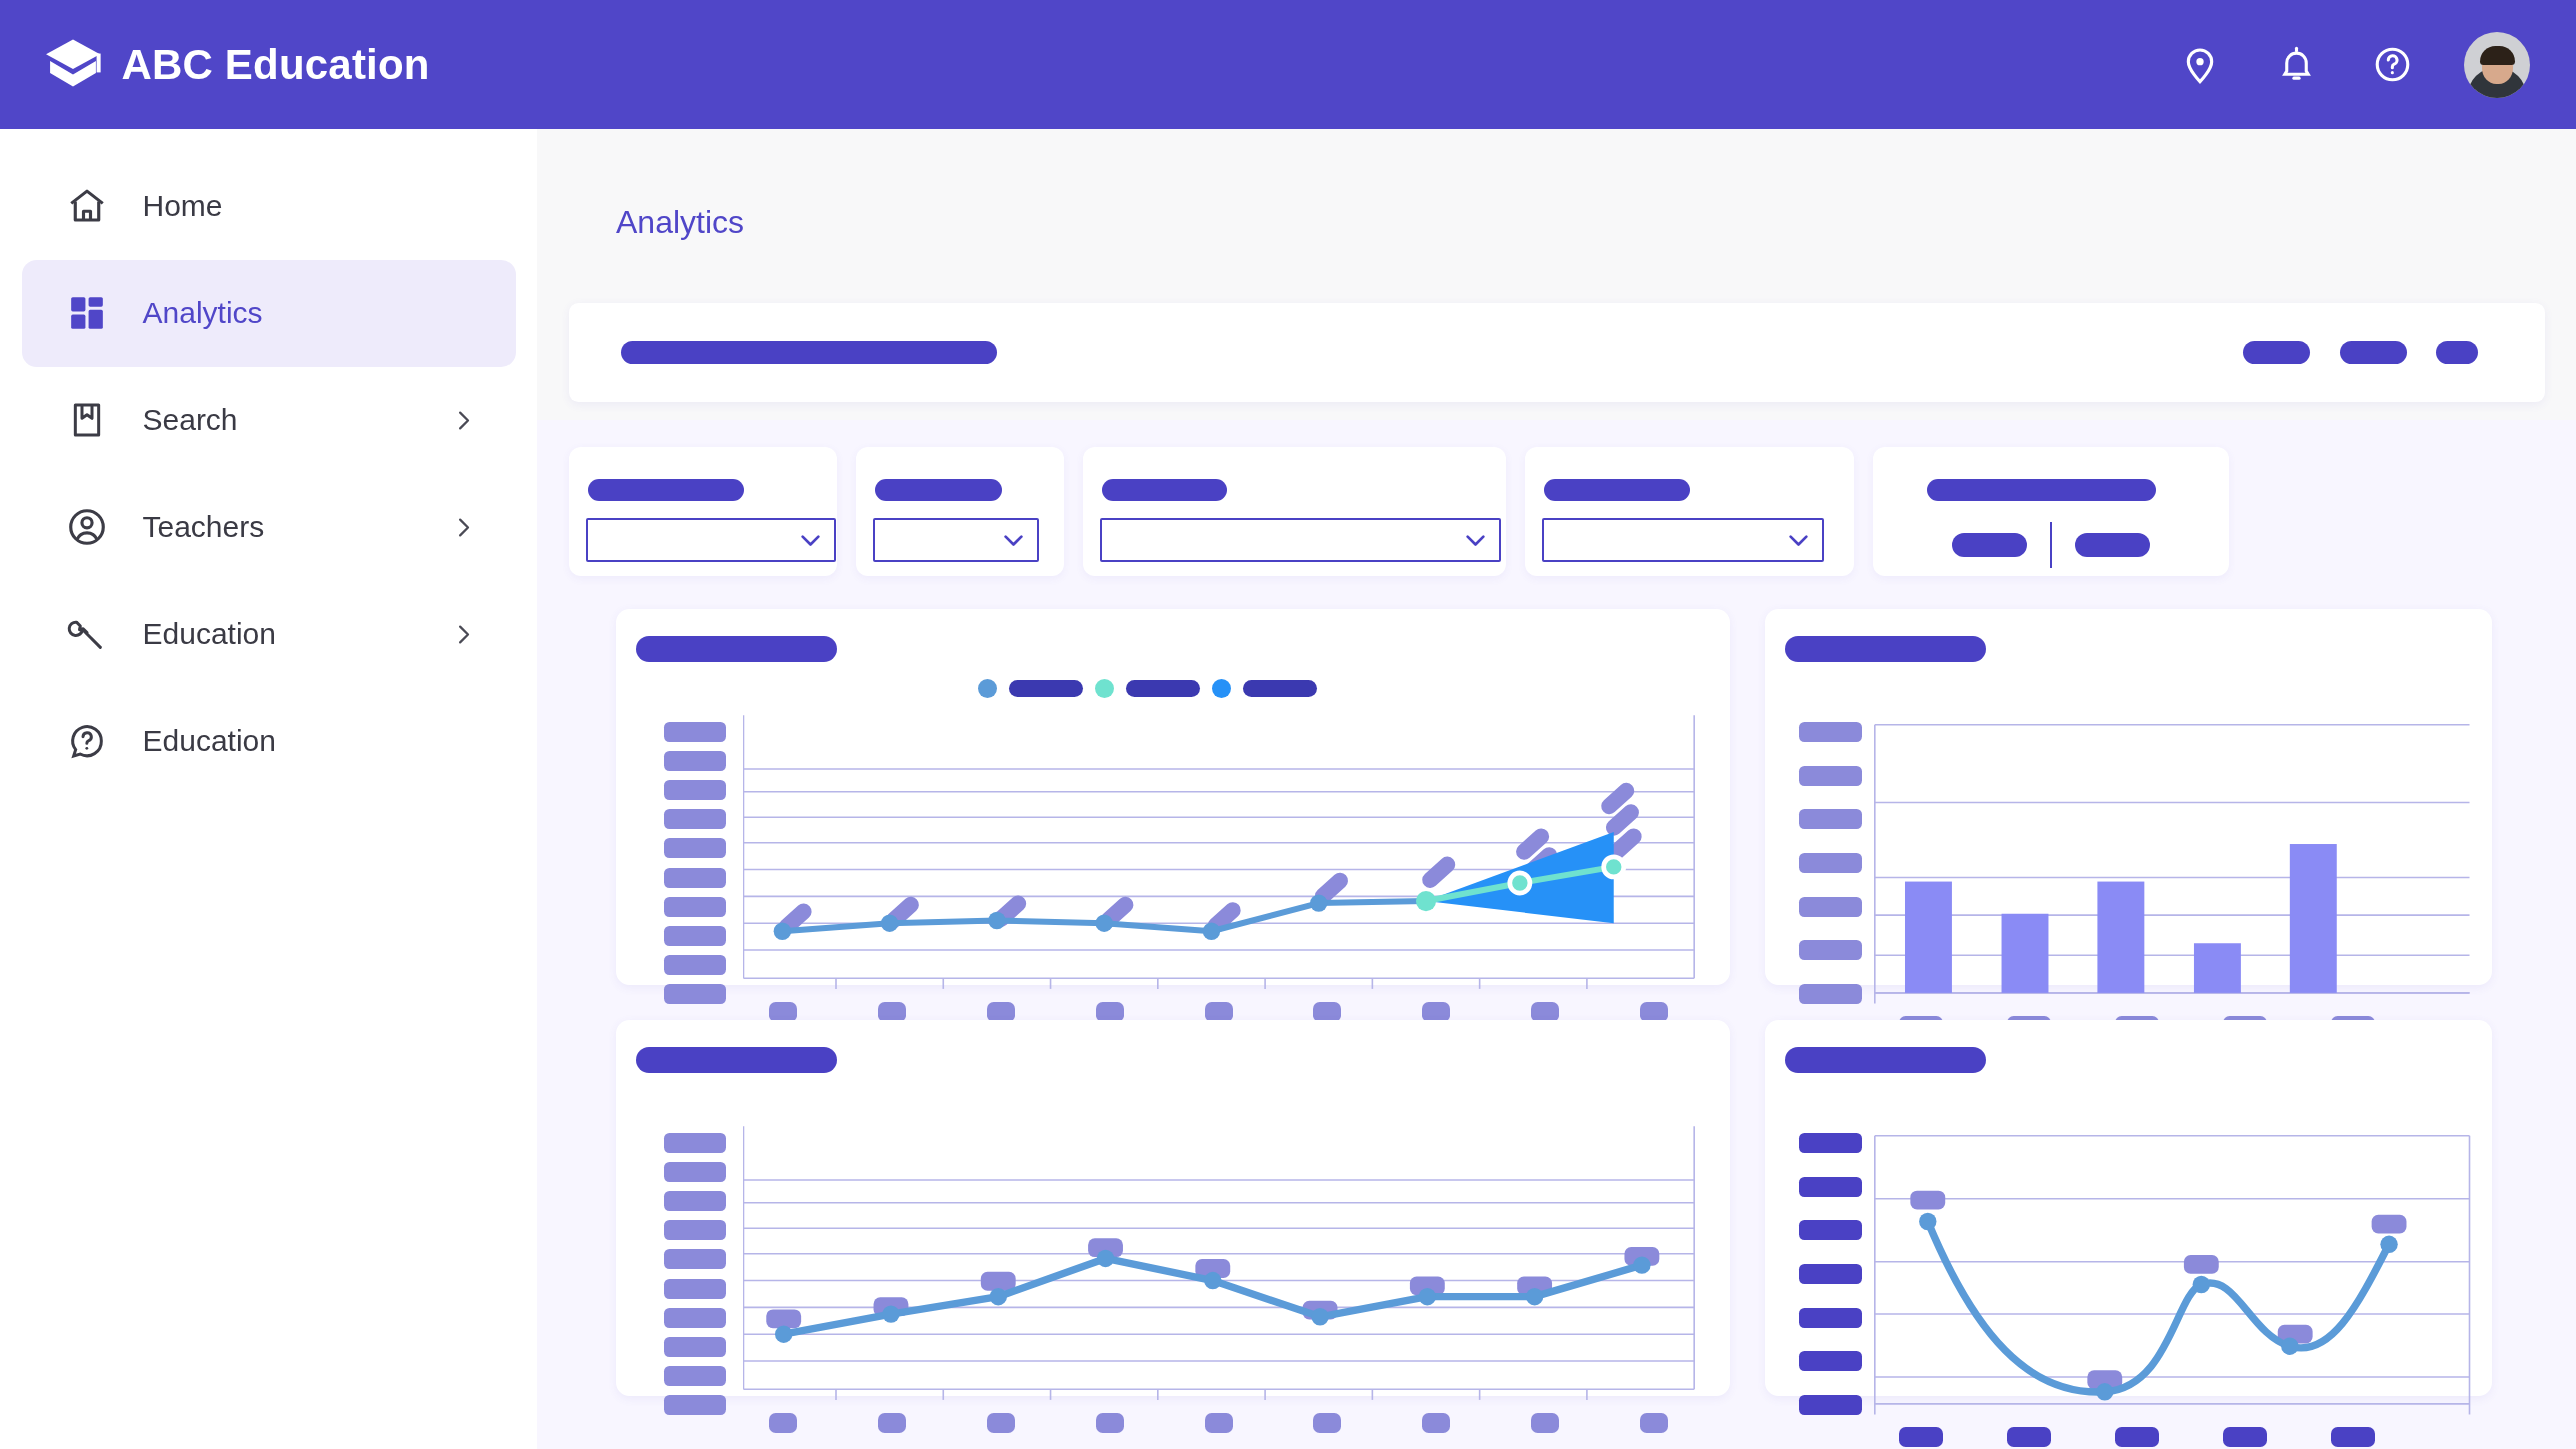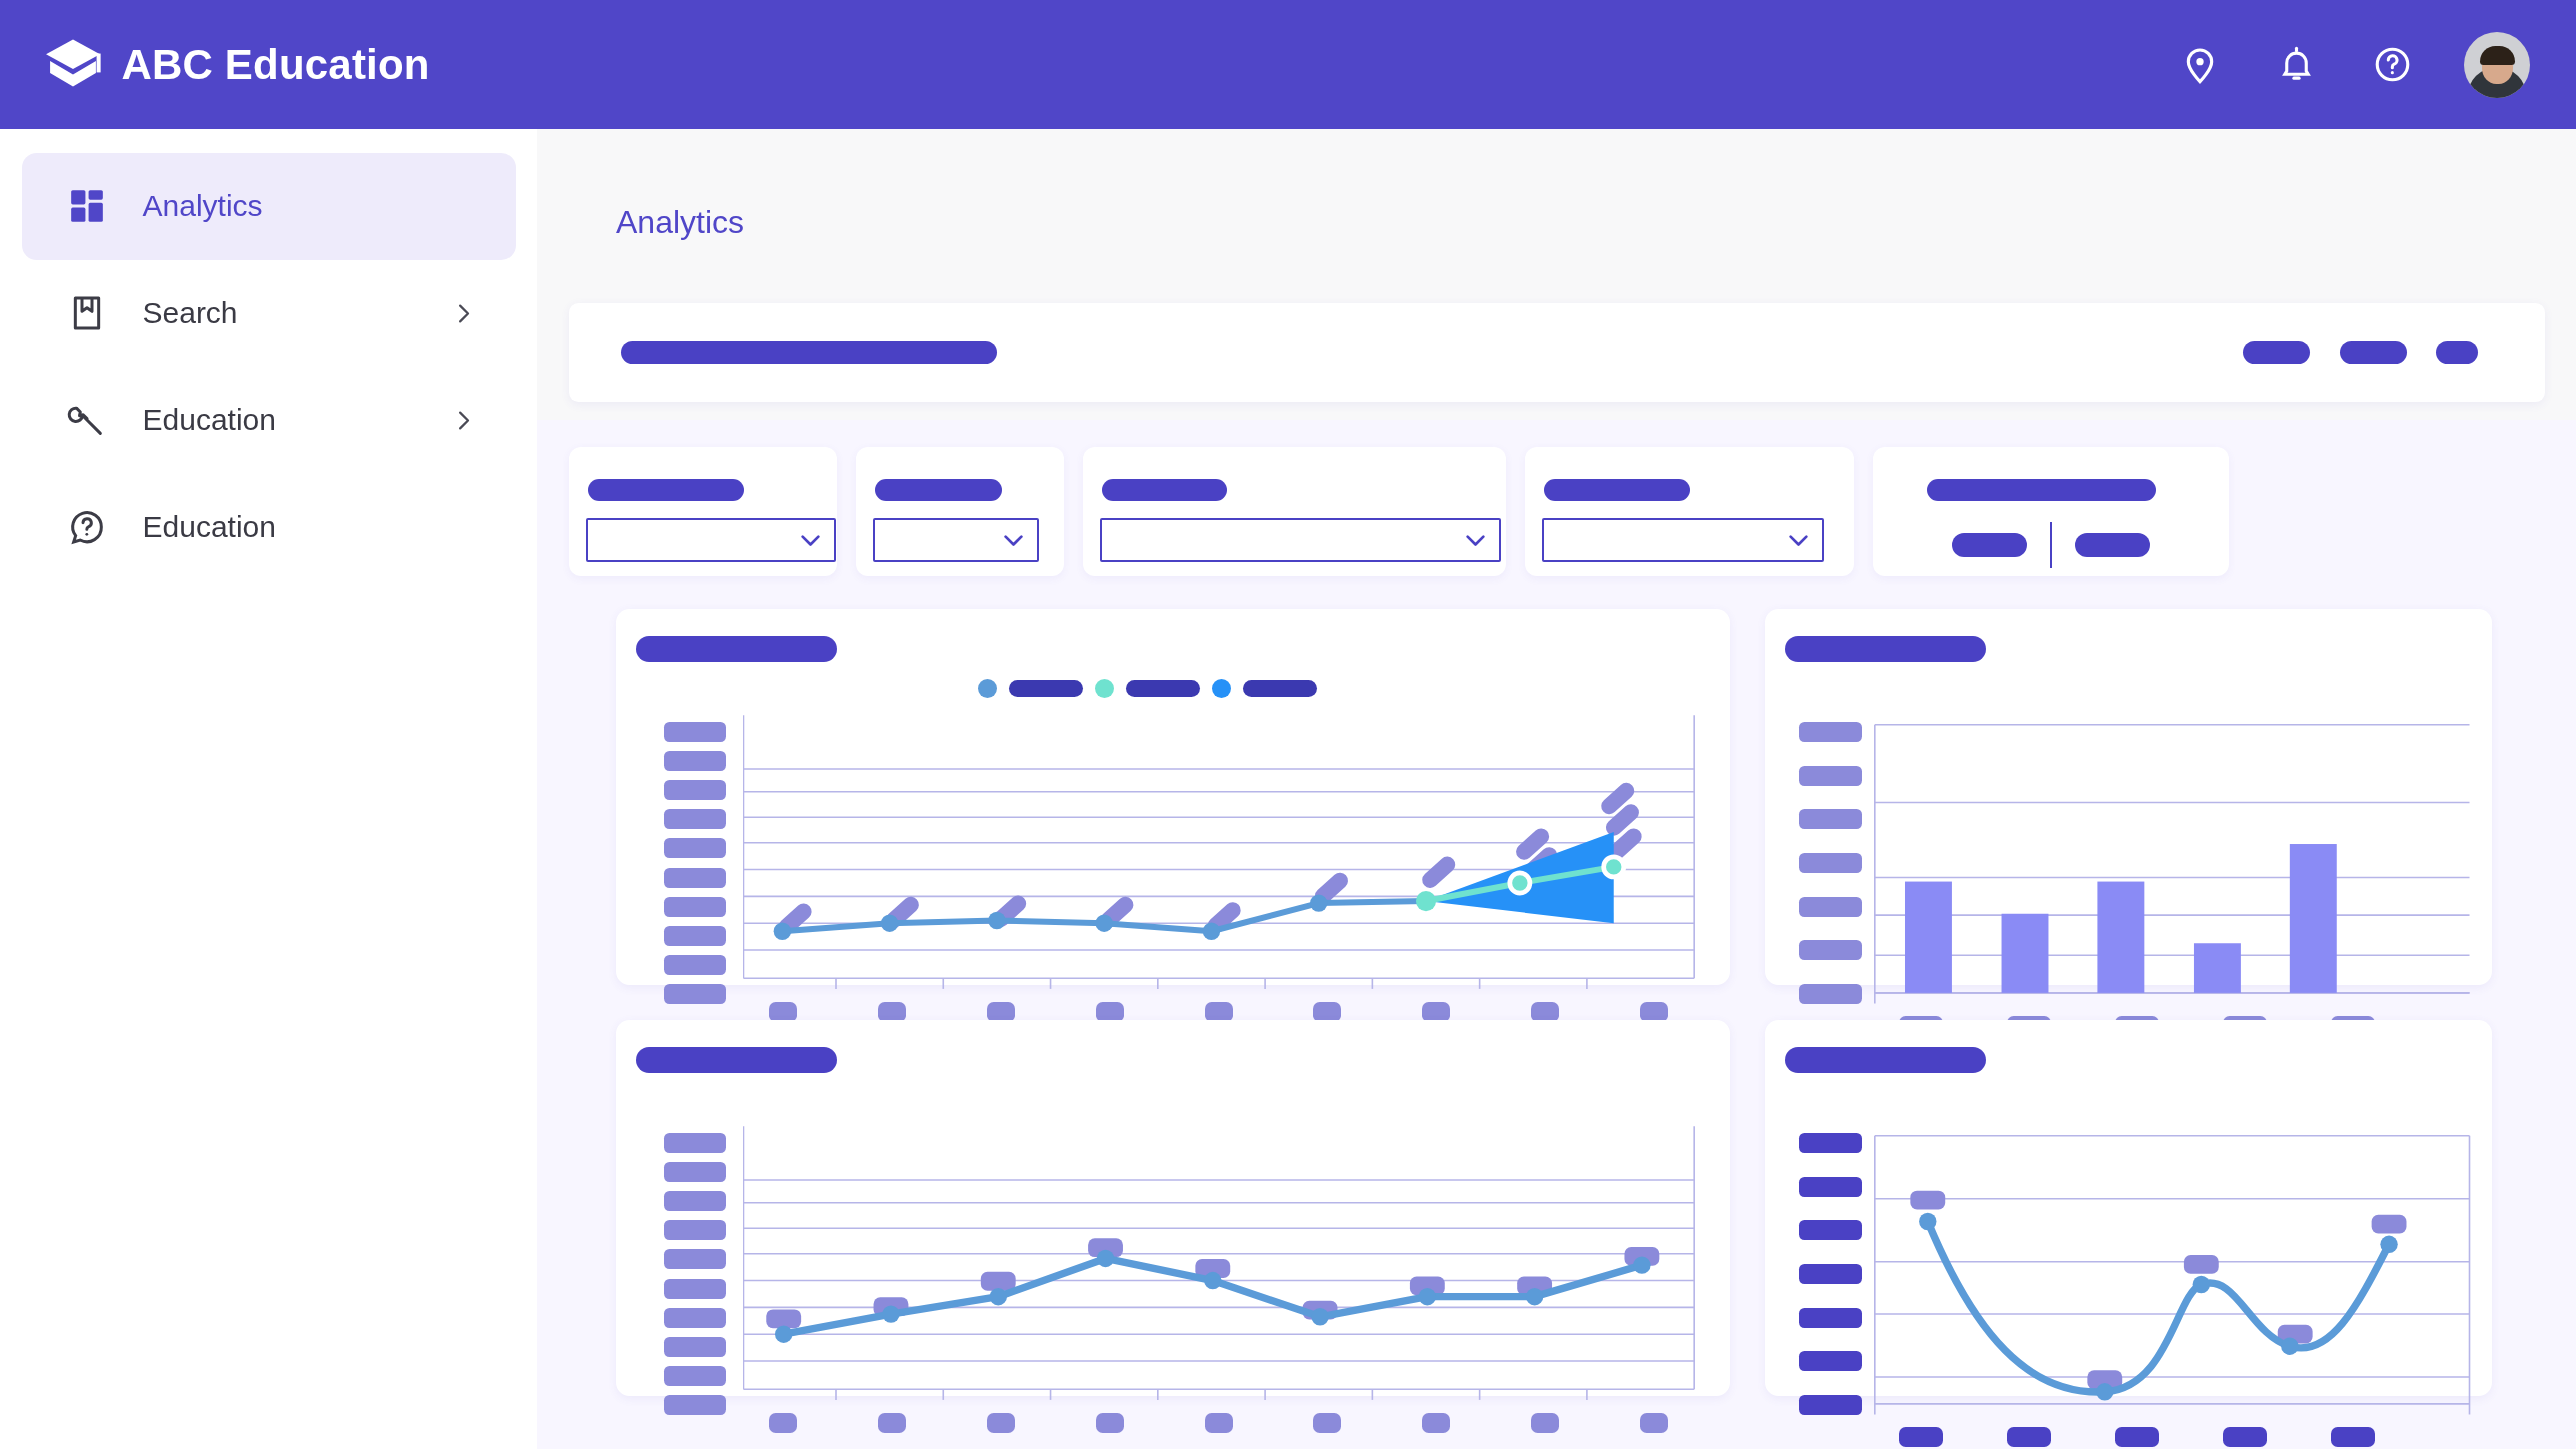--- a/index.html
+++ b/index.html
@@ -223,20 +223,30 @@
         <div class="av-body"></div>
         <div class="av-head"></div>
         <div class="av-hair"></div>
       </div>
 
     </div>
   </div>
 
   <div class="sidebar">
 
+    <div class="nav-item">
+      <span class="nav-ico">
+        <svg width="42" height="42" viewBox="0 0 24 24" fill="none" stroke="currentColor" stroke-width="1.8" stroke-linejoin="round">
+          <path d="M3 10.5 12 3.5l9 7"></path>
+            <path d="M5.3 9.4V20h13.4V9.4"></path>
+            <path d="M10 20v-5h4v5"></path>
+        </svg>
+      </span>
+      <span class="nav-label">Home</span>
+    </div>
 
     <div class="nav-item active">
       <span class="nav-ico">
         <svg width="38" height="38" viewBox="0 0 24 24" fill="currentColor">
           <rect x="2" y="2" width="9" height="9" rx="1"></rect>
           <rect x="13" y="2" width="9" height="6" rx="1"></rect>
           <rect x="2" y="13" width="9" height="9" rx="1"></rect>
           <rect x="13" y="10" width="9" height="12" rx="1"></rect>
         </svg>
       </span>
@@ -251,20 +261,35 @@
         </svg>
       </span>
       <span class="nav-label">Search</span>
       <span class="nav-chev">
         <svg width="27" height="27" viewBox="0 0 24 24" fill="none" stroke="currentColor" stroke-width="2" stroke-linecap="round" stroke-linejoin="round">
             <path d="M9 5l7 7-7 7"></path>
           </svg>
       </span>
     </div>
 
+    <div class="nav-item">
+      <span class="nav-ico">
+        <svg width="42" height="42" viewBox="0 0 24 24" fill="none" stroke="currentColor" stroke-width="1.8">
+          <circle cx="12" cy="12" r="9.3"></circle>
+            <circle cx="12" cy="9.6" r="2.9"></circle>
+          <path d="M6.3 19.1a6.2 6.2 0 0 1 11.4 0"></path>
+        </svg>
+      </span>
+      <span class="nav-label">Teachers</span>
+      <span class="nav-chev">
+        <svg width="27" height="27" viewBox="0 0 24 24" fill="none" stroke="currentColor" stroke-width="2" stroke-linecap="round" stroke-linejoin="round">
+            <path d="M9 5l7 7-7 7"></path>
+          </svg>
+      </span>
+    </div>
 
     <div class="nav-item">
       <span class="nav-ico">
         <svg width="40" height="40" viewBox="0 0 24 24" fill="none" stroke="currentColor" stroke-width="1.8" stroke-linecap="round" stroke-linejoin="round">
           <path d="M9.3 9.3a4 4 0 1 1-3.6-4.4l2.3 2.3-.5 2.2 2.2-.5 2.3 2.3"></path>
           <path d="M9.6 9.6 20 20"></path>
         </svg>
       </span>
       <span class="nav-label">Education</span>
       <span class="nav-chev">

